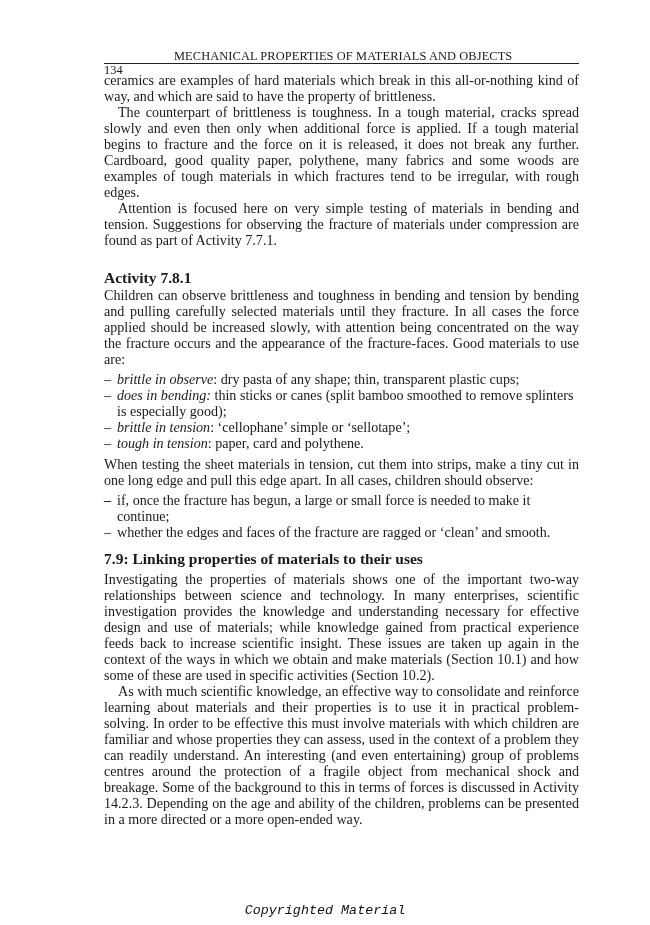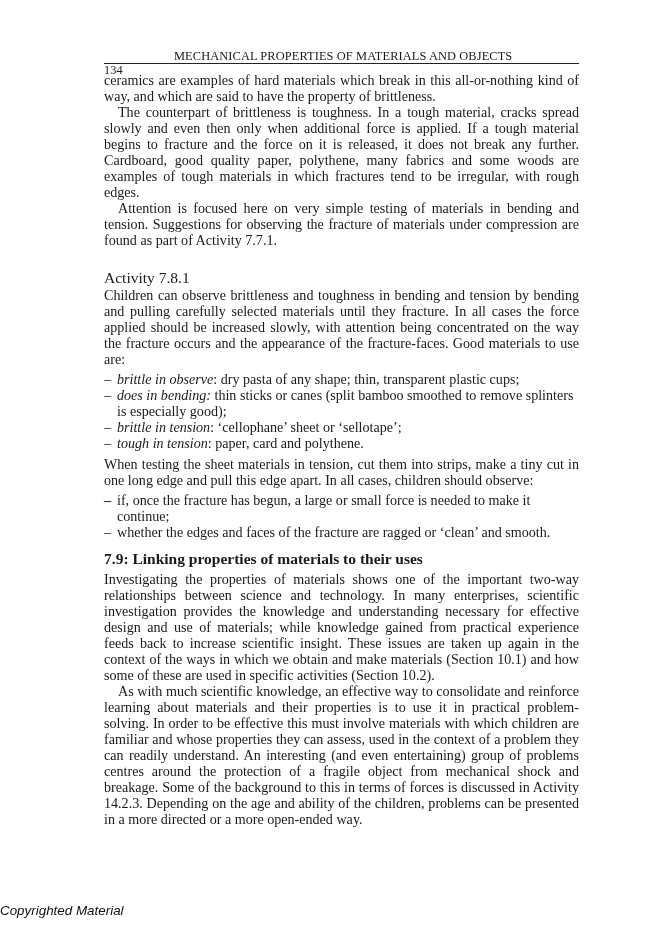--- a/index.html
+++ b/index.html
@@ -54,21 +54,21 @@
     p {
       margin: 0;
       text-align: justify;
       hyphens: none;
     }
     p.indent {
       text-indent: 14px;
     }
     h2.activity {
       font-size: 15.5px;
-      font-weight: normal;
+      font-weight: bold;
       margin: 21px 0 0 0;
       line-height: 18px;
     }
     h3.sub {
       font-size: 14.1px;
       font-weight: bold;
       margin: 19px 0 0 0;
       line-height: 16px;
     }
     h2.section {
@@ -93,21 +93,22 @@
       top: 0;
     }
     ul.dash li em {
       font-style: italic;
     }
     .footer {
       position: absolute;
       left: 0;
       width: 650px;
       top: 903px;
-      font-family: Liberation Sans, sans-serif;
+      text-align: center;
+      font-family: Liberation Mono, monospace;
       font-style: italic;
       font-size: 13.4px;
       color: #111;
     }
   </style>
 </head>
 <body>
 
 <div class="page">
 
@@ -127,21 +128,21 @@
     <p>Children can observe brittleness and toughness in bending and tension by bending and pulling carefully selected materials until they fracture. In all cases the force applied should be increased slowly, with attention being concentrated on the way the fracture occurs and the appearance of the fracture-faces. Good materials to use are:</p>
 
     <ul class="dash">
       <li>
         <span class="dash-mark">–</span><em>brittle in observe</em><span>: dry pasta of any shape; thin, transparent plastic cups;</span>
       </li>
       <li>
         <span class="dash-mark">–</span><em>does in bending:</em><span> thin sticks or canes (split bamboo smoothed to remove splinters is especially good);</span>
       </li>
       <li>
-        <span class="dash-mark">–</span><em>brittle in tension</em><span>: ‘cellophane’ sheet or ‘sellotape’;</span>
+        <span class="dash-mark">–</span><em>brittle in tension</em><span>: ‘cellophane’ simple or ‘sellotape’;</span>
       </li>
       <li>
         <span class="dash-mark">–</span><em>tough in tension</em><span>: paper, card and polythene.</span>
       </li>
     </ul>
 
     <p>When testing the sheet materials in tension, cut them into strips, make a tiny cut in one long edge and pull this edge apart. In all cases, children should observe:</p>
 
     <ul class="dash">
       <li>

